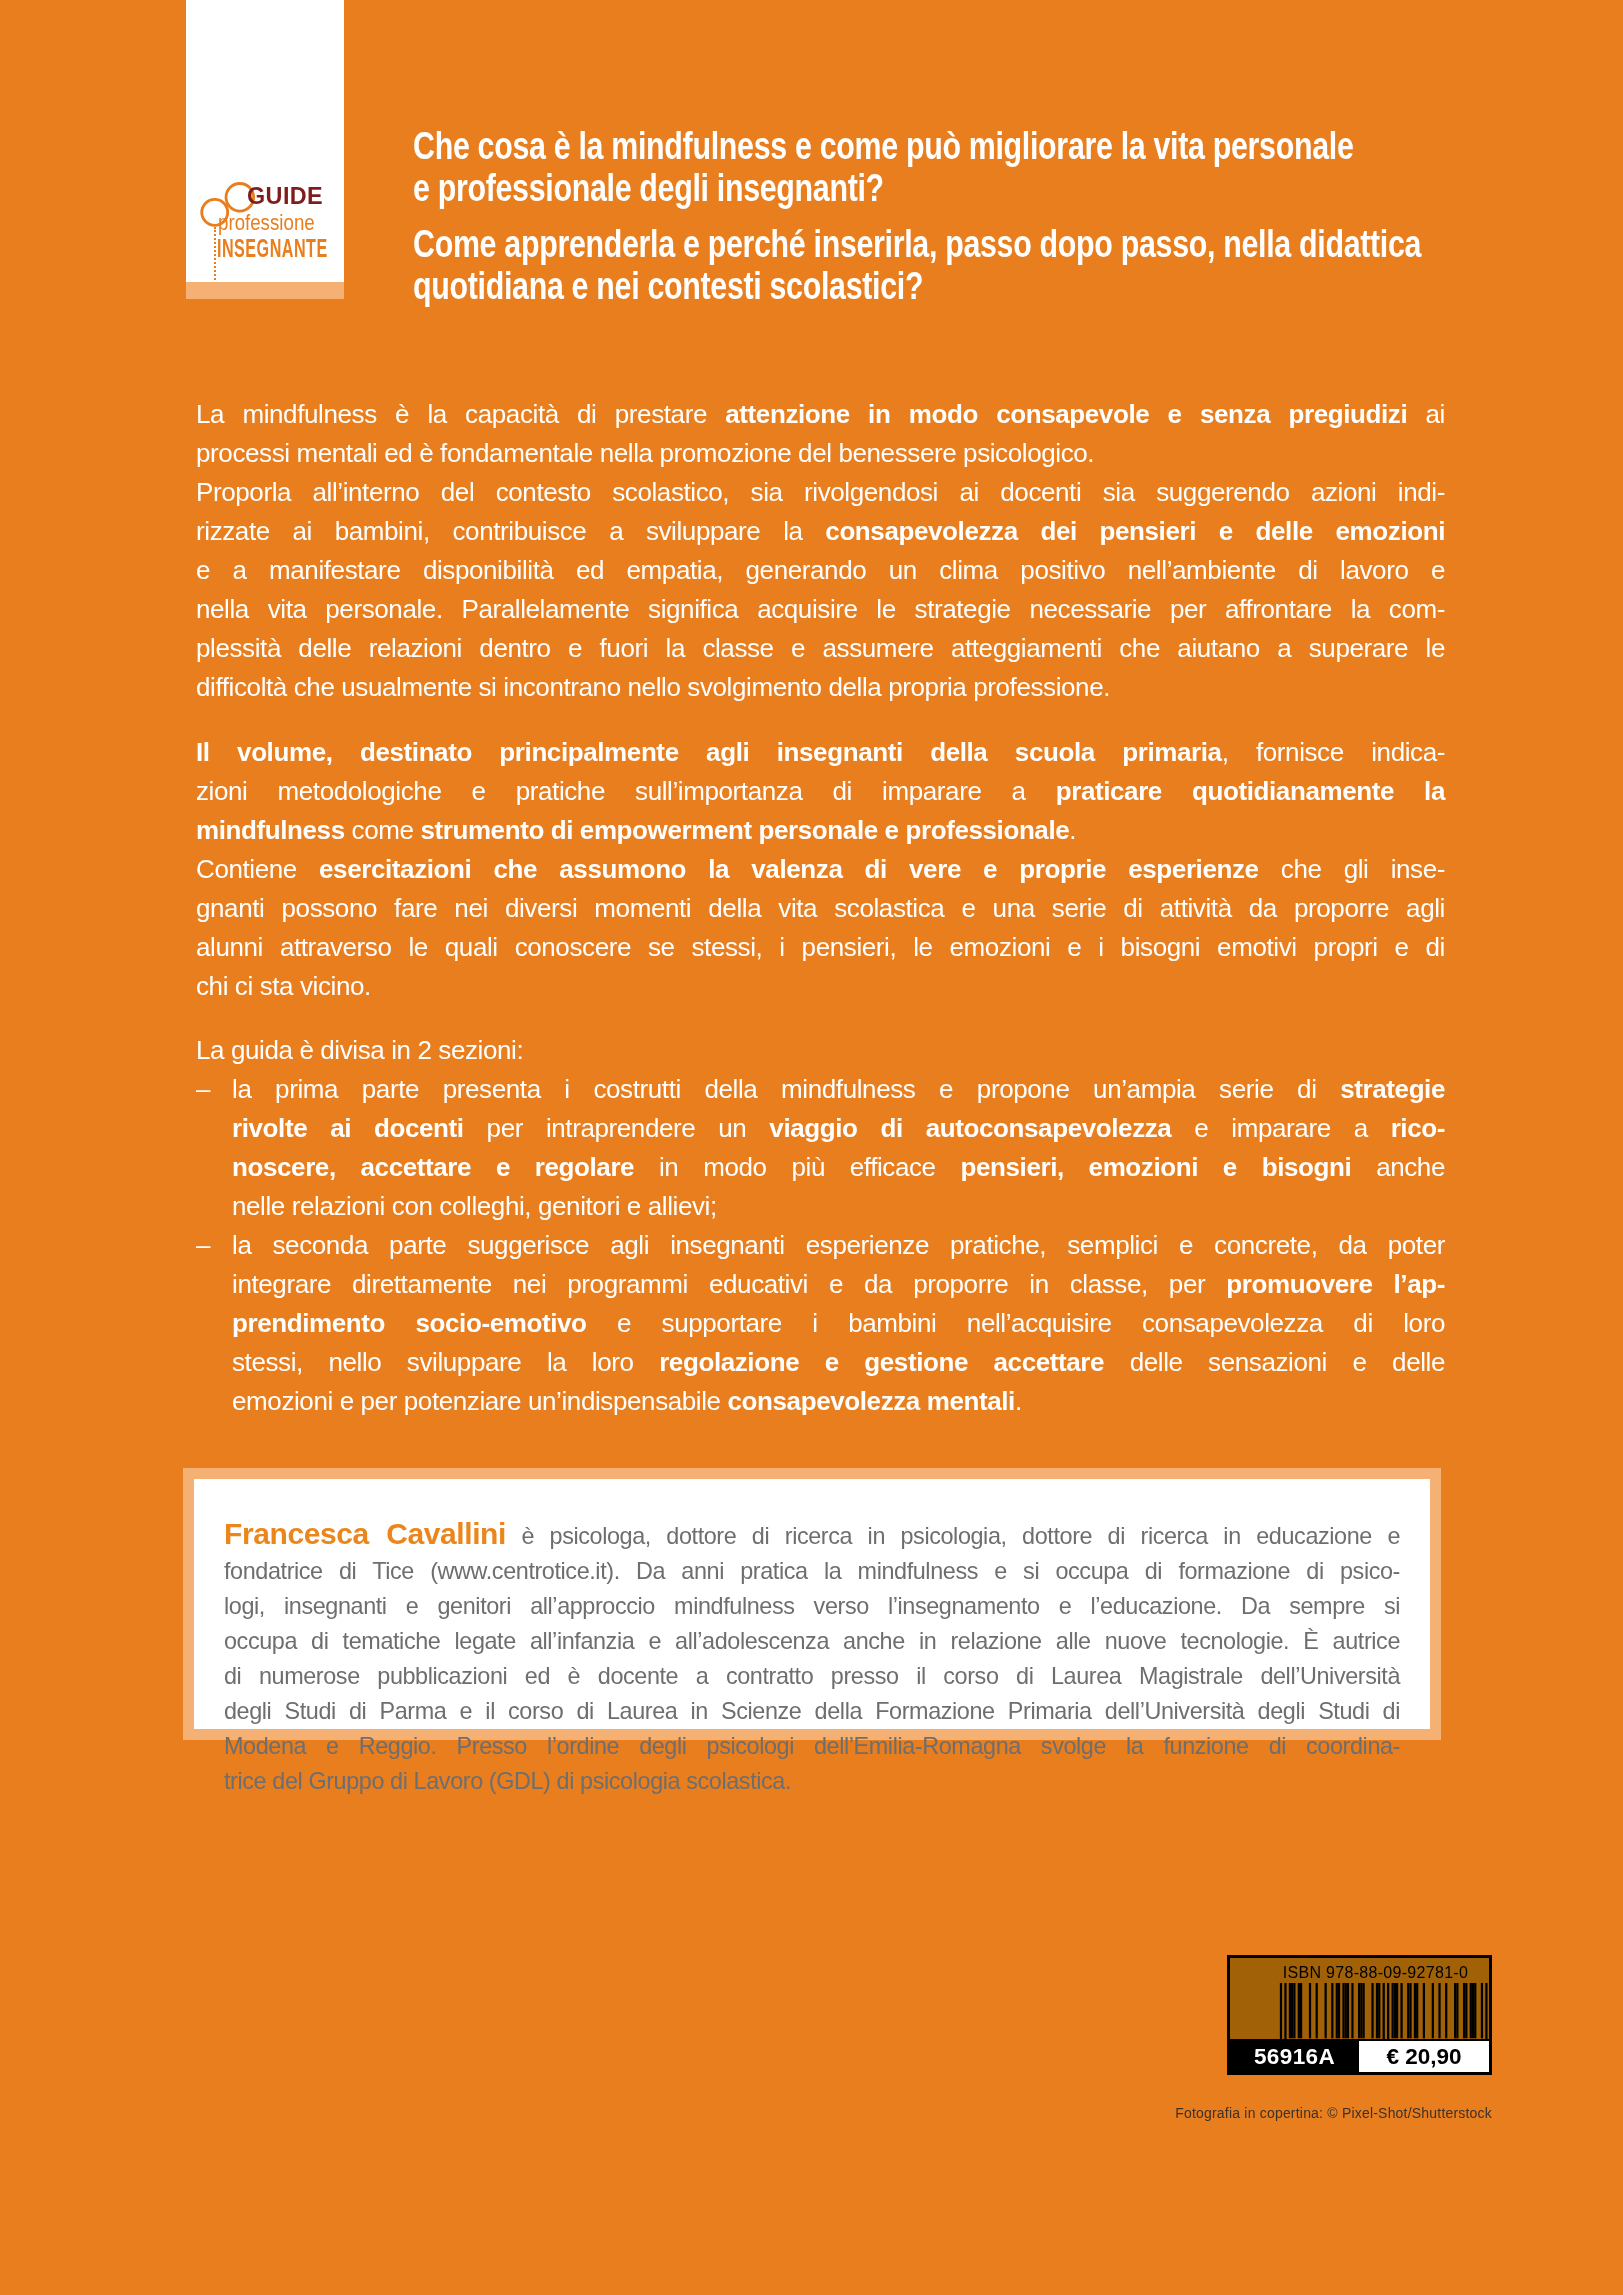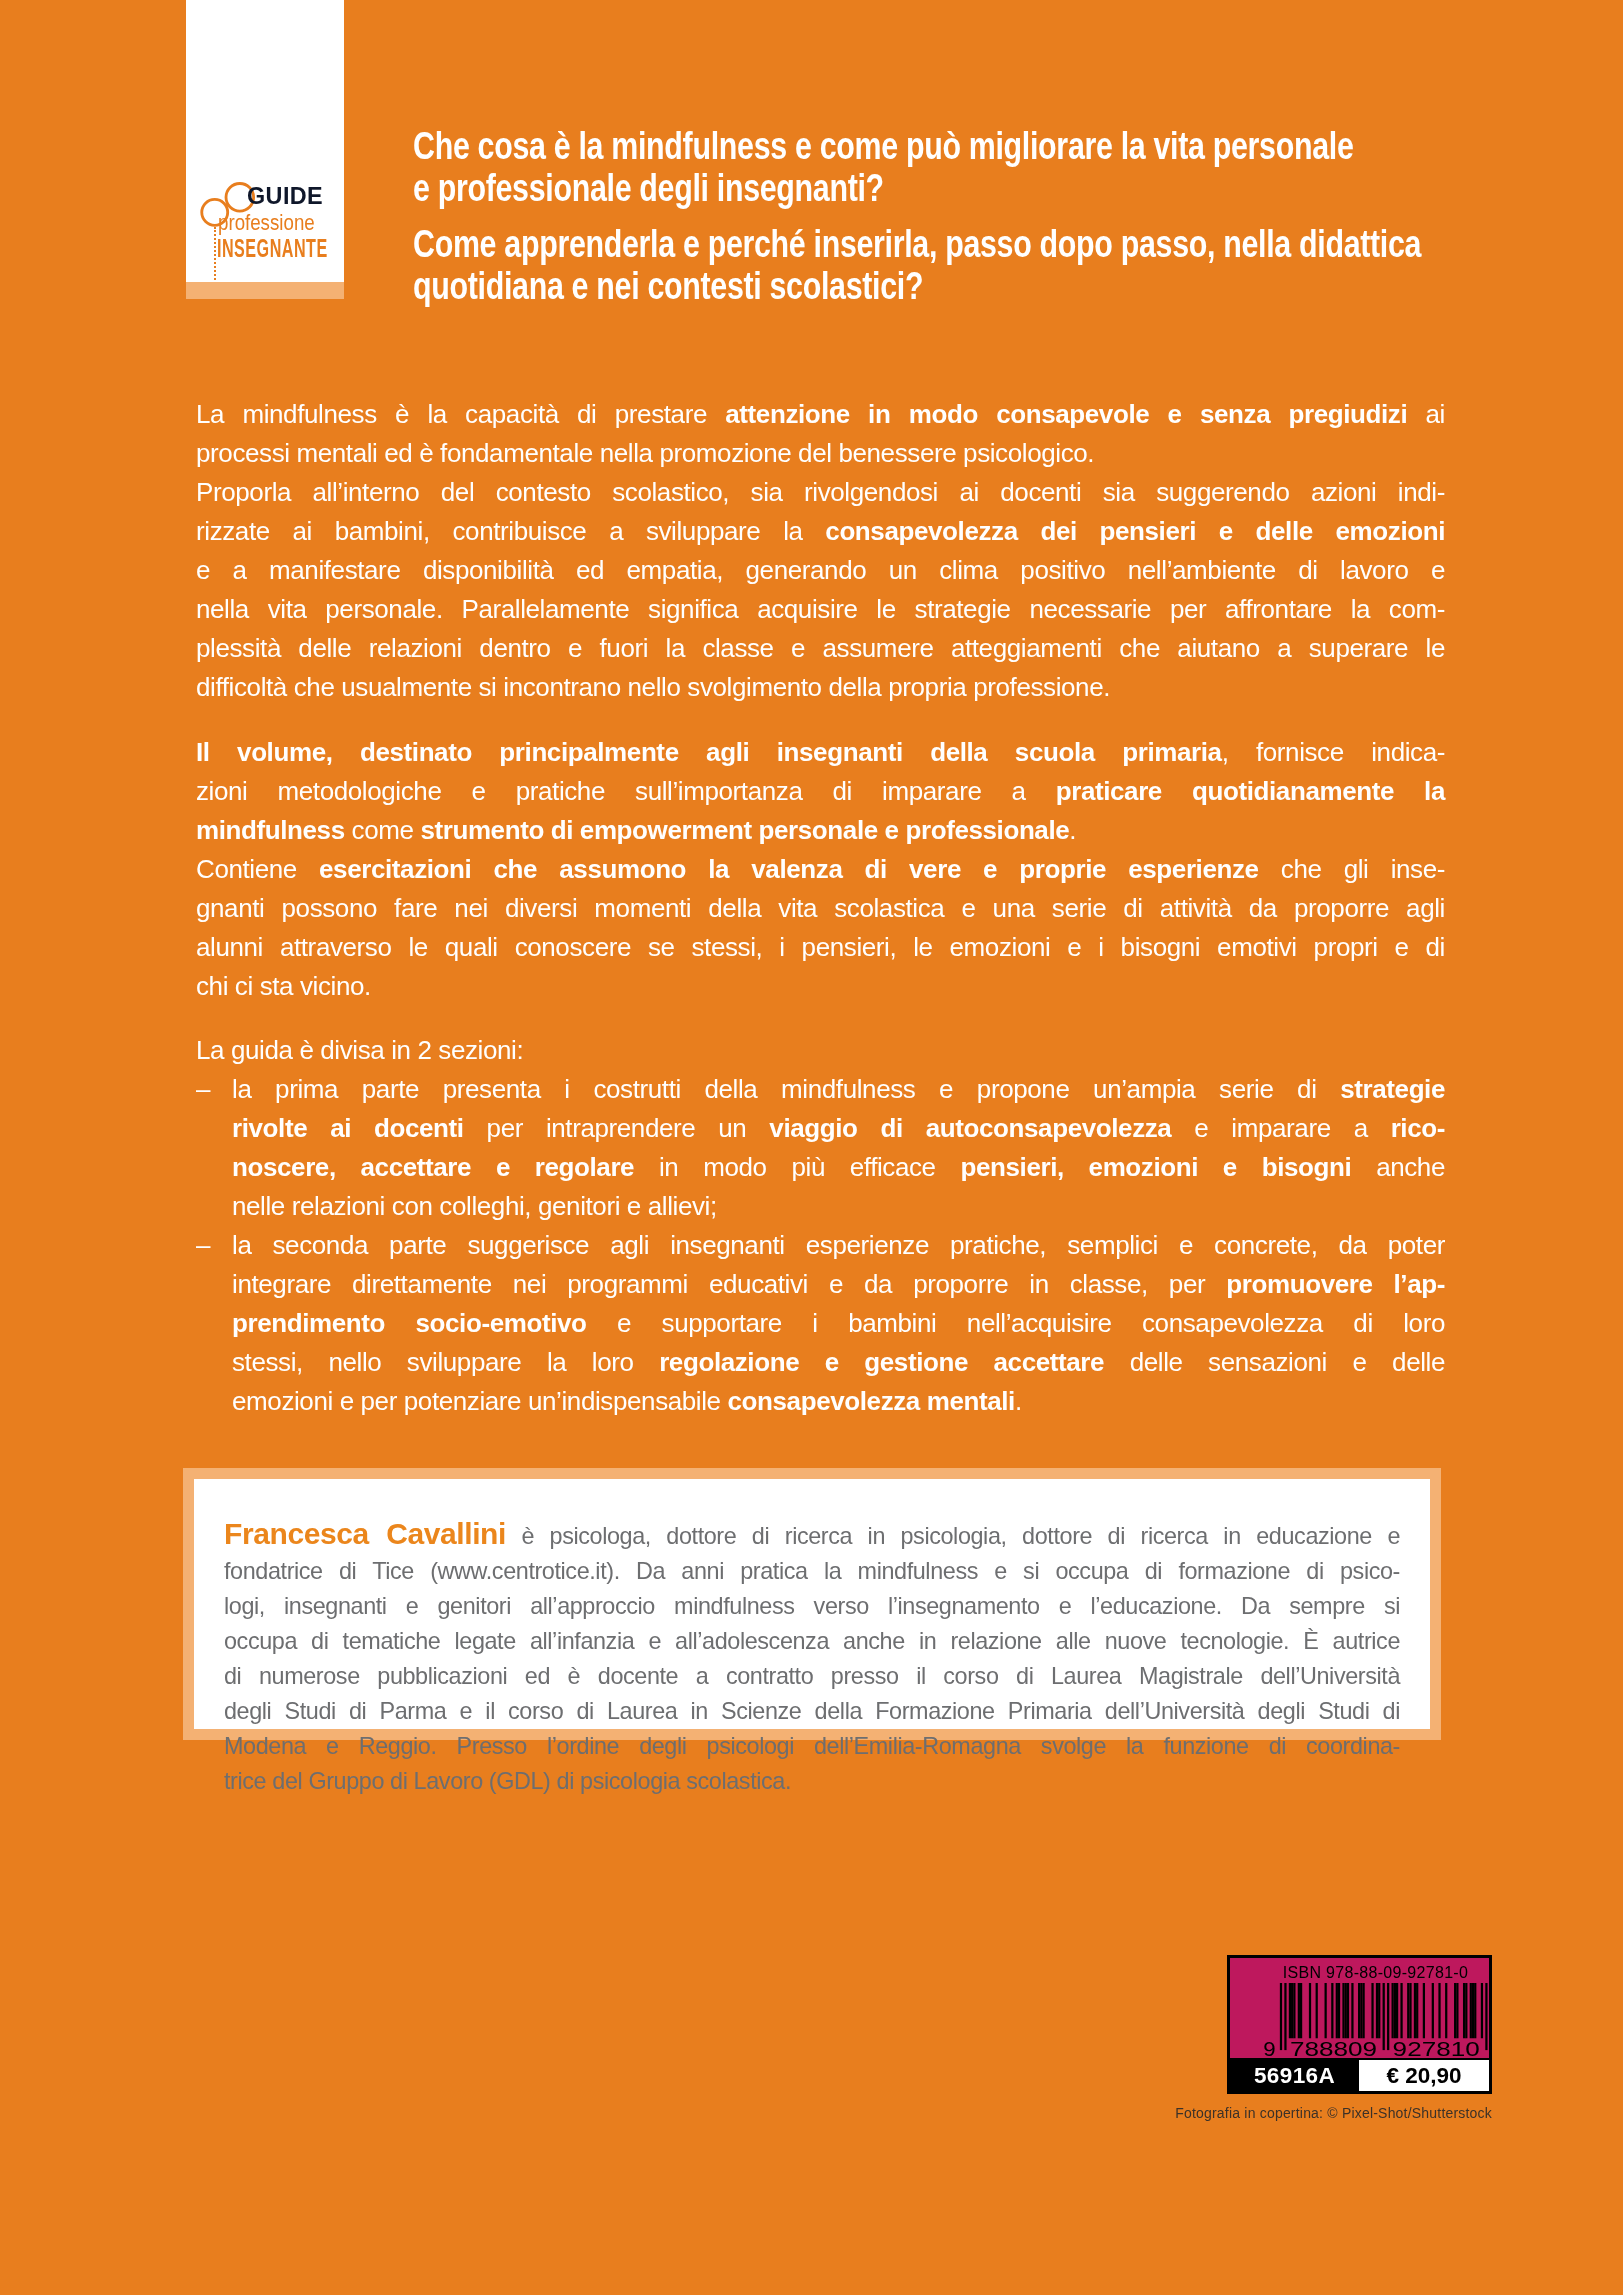--- a/index.html
+++ b/index.html
@@ -7,21 +7,21 @@
     position:relative;width:1624px;height:2295px;overflow:hidden;
     background:#E87E1E;
     font-family:"Liberation Sans","DejaVu Sans",sans-serif;
   }
   
   .logo-box{position:absolute;left:186px;top:0;width:158px;height:299px;}
   .logo-white{position:absolute;left:0;right:0;top:0;bottom:17.5px;background:#FFFFFF;}
   .logo-strip{position:absolute;left:0;right:0;bottom:0;height:17.5px;background:#F4B173;}
   .logo-glasses{position:absolute;left:11.7px;top:178px;width:92px;height:57px;}
   .logo-dotline{position:absolute;left:27.5px;top:227px;height:53px;width:0;border-left:2.5px dotted #E87E1E;}
-  .logo-guide{position:absolute;left:61px;top:183px;font-size:23.4px;font-weight:bold;color:#0f172a;letter-spacing:0.4px;}
+  .logo-guide{position:absolute;left:61px;top:183px;font-size:23.4px;font-weight:bold;color:#7f1d1d;letter-spacing:0.4px;}
   .logo-prof{position:absolute;left:32px;top:210px;font-size:22px;color:#E87E1E;transform:scaleX(0.85);transform-origin:0 0;white-space:nowrap;}
   .logo-insegnante{position:absolute;left:31px;top:233px;font-size:26px;font-weight:bold;color:#E87E1E;transform:scaleX(0.62);transform-origin:0 0;white-space:nowrap;letter-spacing:0.8px;}
   
   .questions{position:absolute;left:413px;top:125px;width:1302px;transform:scaleX(0.80);transform-origin:0 0;
     color:#FFFFFF;font-weight:bold;font-size:38px;line-height:42px;letter-spacing:-0.4px;}
   .questions .q2{margin-top:14px;}
   .questions .line{text-align:left;}
   
   .bodytext{position:absolute;left:196px;top:395px;width:1249px;color:#FFFFFF;
     font-size:26px;line-height:39px;letter-spacing:-0.4px;}
@@ -30,21 +30,21 @@
   .p2{margin-top:26px;}
   .sections-intro{margin-top:25px;}
   .bullet{position:relative;padding-left:36px;}
   .bullet .dash{position:absolute;left:0;top:0;}
   
   .author-frame{position:absolute;left:183px;top:1468px;width:1258px;height:272px;background:#F4B173;}
   .author-inner{position:absolute;left:11px;top:11px;right:11px;bottom:11px;background:#FFFFFF;}
   .author-text{margin:37px 30px 0 30px;color:#6D6E70;font-size:23.4px;line-height:35px;letter-spacing:-0.4px;}
   .accent-name{color:#EB861C;font-size:30px;font-weight:bold;}
   
-  .barcode-label{position:absolute;left:1227px;top:1955px;width:265px;height:139px;background:#be185d;
+  .barcode-label{position:absolute;left:1227px;top:1955px;width:265px;height:120px;background:#a16207;
     border:3.3px solid #000;box-sizing:border-box;padding-left:32px;}
   .isbn{margin-top:5.8px;text-align:center;font-size:16px;letter-spacing:0.3px;color:#000;}
   .ean{display:block;margin:1.7px auto 0 auto;width:230px;height:75px;}
   .ean rect{fill:#000;}
   .ean text{fill:#000;font-size:10px;font-family:"Liberation Sans","DejaVu Sans",sans-serif;}
   .price-row{position:absolute;left:0;right:0;bottom:0;height:33px;border-top:2.5px solid #000;display:flex;box-sizing:border-box;}
   .code-cell{width:129px;background:#000;color:#FFFFFF;display:flex;align-items:center;justify-content:center;
     font-size:22.5px;font-weight:bold;letter-spacing:0.4px;}
   .price-cell{flex:1;background:#FFFFFF;color:#000;display:flex;align-items:center;justify-content:center;
     font-size:22.5px;font-weight:bold;}

